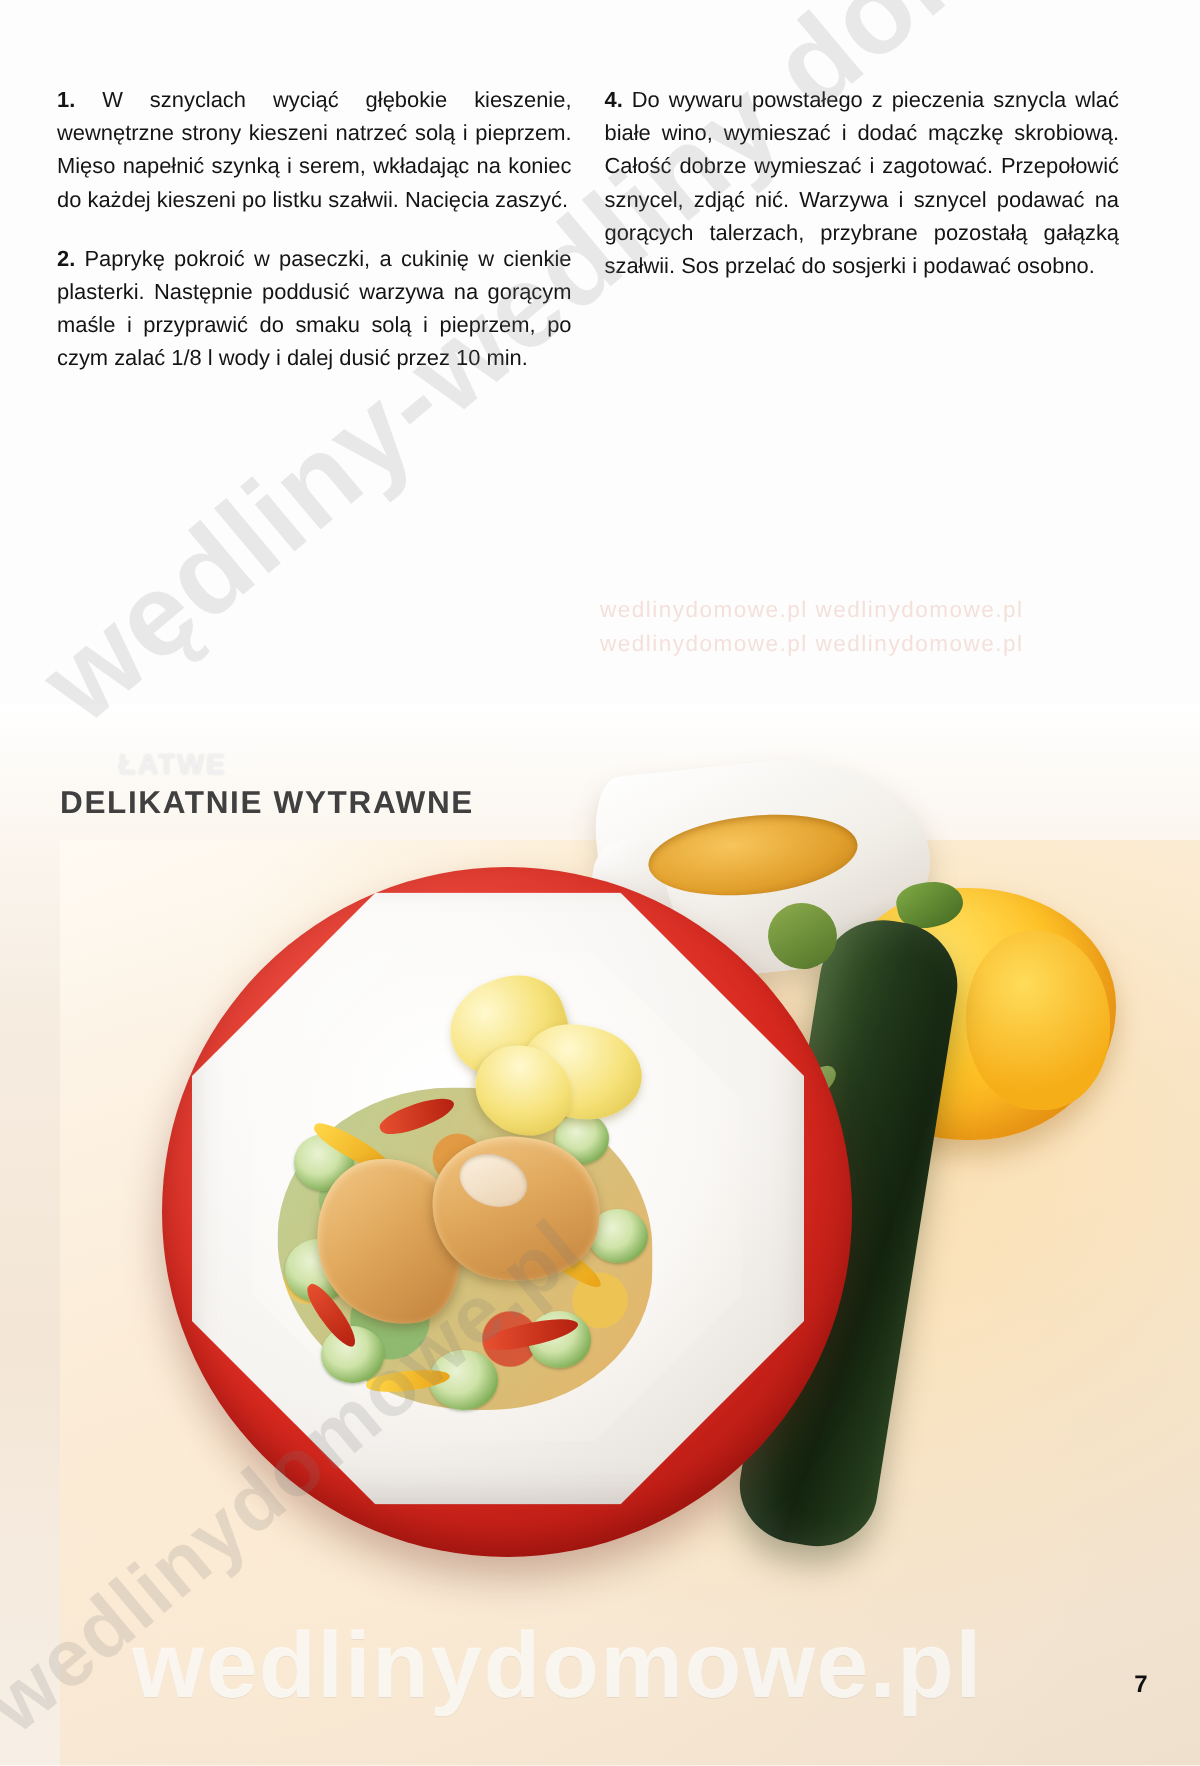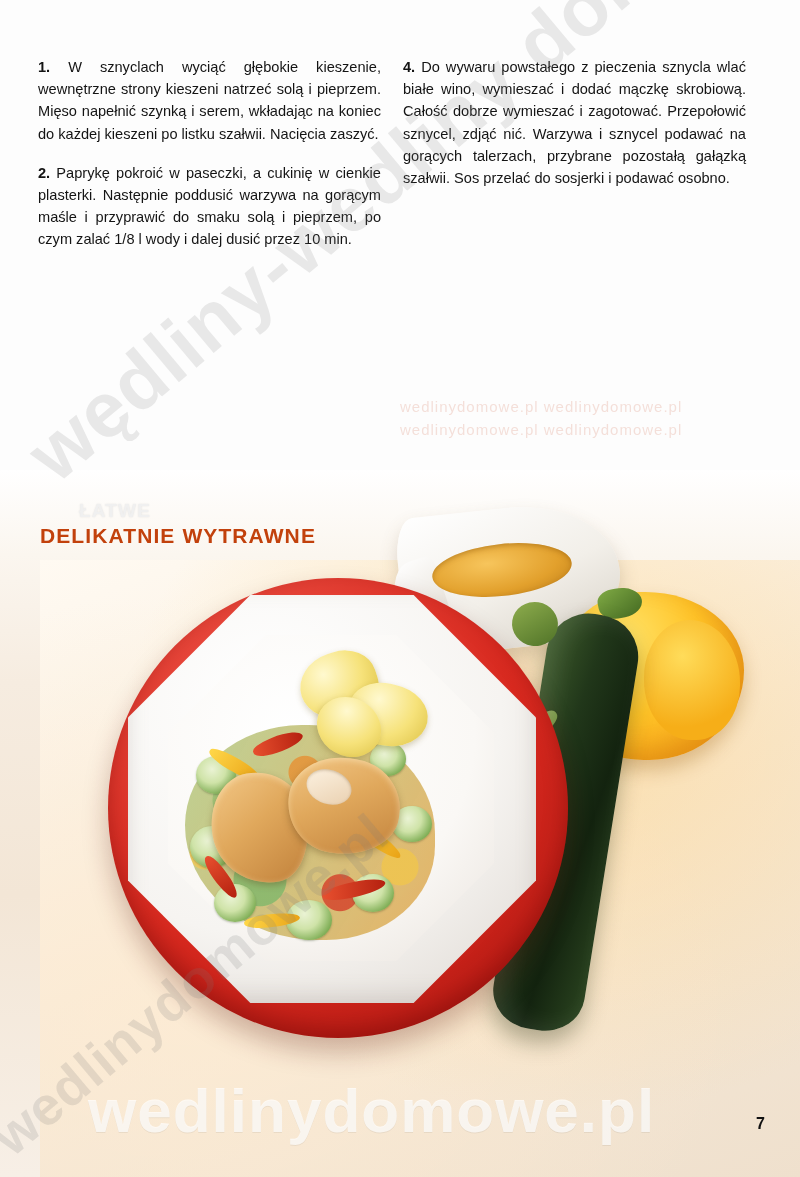--- a/index.html
+++ b/index.html
@@ -99,21 +99,21 @@
     color: #f0f0f0;
     text-shadow: 0 0 2px rgba(0,0,0,0.10);
   }
   .tag-title {
     position: absolute;
     left: 40px;
     top: 524px;
     font-size: 21px;
     font-weight: bold;
     letter-spacing: 1.1px;
-    color: #c2410c;
+    color: #404040;
   }
 
   
   .photo {
     position: absolute;
     left: 0;
     top: 470px;
     width: 800px;
     height: 707px;
     overflow: hidden;

